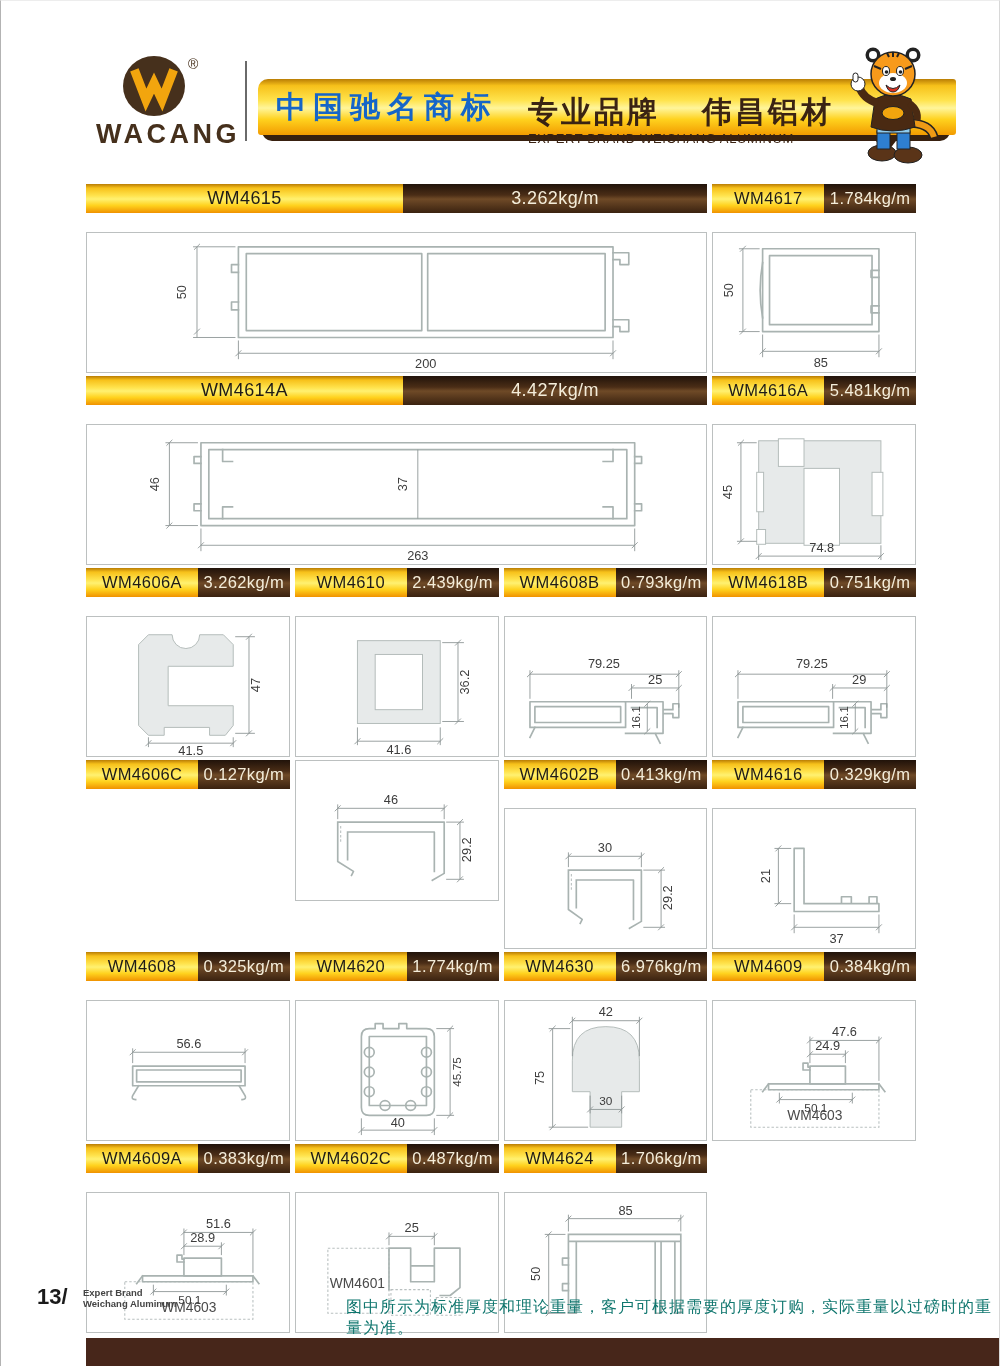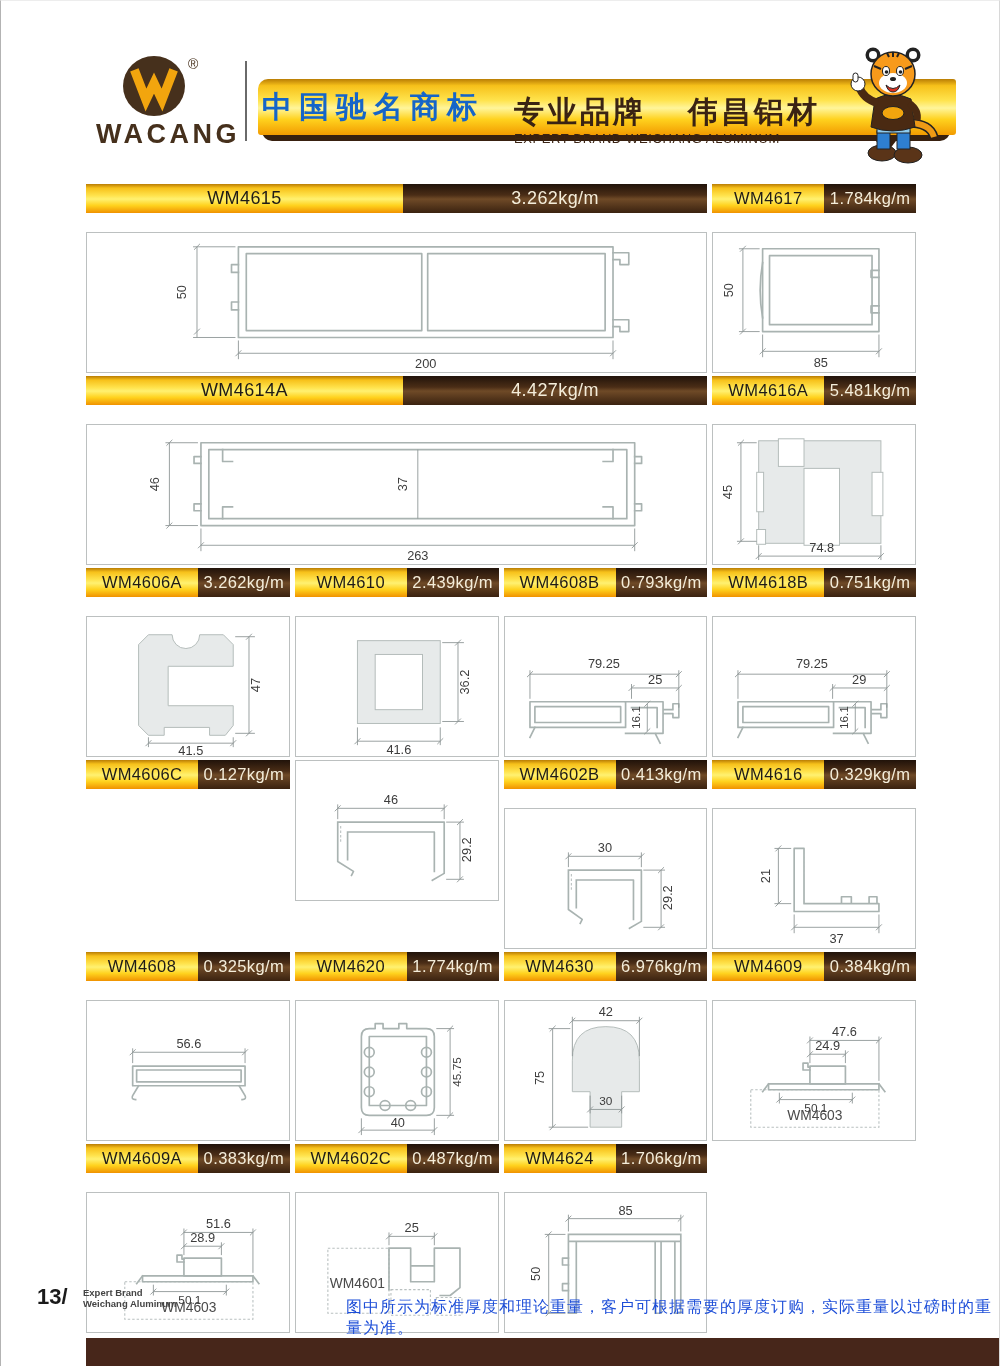--- a/index.html
+++ b/index.html
@@ -4,21 +4,21 @@
 <style>
   html,body{margin:0;padding:0;background:#fff;}
   .page{position:relative;width:1000px;height:1366px;background:#fff;overflow:hidden;
         box-sizing:border-box;border-left:1px solid #b3b3b3;border-right:1px solid #d8d8d8;border-top:1px solid #ededed;
         font-family:"Liberation Sans",sans-serif;}
   
   .logo{position:absolute;left:93px;top:52px;width:148px;height:96px;}
   .divider{position:absolute;left:244px;top:60px;width:2px;height:80px;background:#6a6a6a;}
   .banner{position:absolute;left:257px;top:78px;width:698px;height:56px;
           background:linear-gradient(180deg,#b97d05 0%,#f7c11a 12%,#ffe34d 38%,#fff59b 52%,#ffd21e 72%,#f29b00 100%);
-          border-radius:10px 3px 3px 3px;display:flex;align-items:center;padding:0 0 0 4px;box-sizing:border-box;}
+          border-radius:10px 3px 3px 3px;display:flex;align-items:center;padding:0 0 0 18px;box-sizing:border-box;}
   .banner-lip{position:absolute;left:261px;top:130px;width:688px;height:10px;background:#38200f;border-radius:0 0 14px 14px;}
   .banner-notch{position:absolute;left:872px;top:136px;width:0;height:0;
           border-left:13px solid transparent;border-right:13px solid transparent;border-top:17px solid #38200f;}
   .cn-left{font-size:30px;font-weight:bold;color:#1565c8;letter-spacing:7px;white-space:nowrap;}
   .banner-right{margin-left:30px;display:flex;flex-direction:column;margin-top:24px;}
   .cn-right{font-size:30px;font-weight:bold;color:#3a2313;letter-spacing:3px;white-space:nowrap;}
   .cn-right .gap{display:inline-block;width:42px;}
   .en-line{font-size:13px;font-weight:normal;color:#3a2313;letter-spacing:0.6px;margin-top:-2px;white-space:nowrap;}
   .tiger{position:absolute;left:843px;top:42px;width:98px;height:122px;z-index:3;}
   
@@ -42,21 +42,21 @@
   .ps{fill:#e7eaea;stroke:#b4bcba;stroke-width:1;}
   .cut{fill:#ffffff;stroke:#b4bcba;stroke-width:1;}
   .d{fill:none;stroke:#8e9696;stroke-width:0.9;}
   .dsh{fill:none;stroke:#b9c0c0;stroke-width:1.1;stroke-dasharray:2.5 2;}
   text.t{font-family:"Liberation Sans",sans-serif;font-size:13px;fill:#3c3c3c;}
   text.ts{font-family:"Liberation Sans",sans-serif;font-size:12px;fill:#3c3c3c;}
   text.ref{font-family:"Liberation Sans",sans-serif;font-size:14px;fill:#4a4a4a;}
   
   .pagenum{position:absolute;left:36px;top:1283px;font-size:22px;font-weight:bold;color:#1a1a1a;}
   .footer-brand{position:absolute;left:82px;top:1286px;font-size:9.5px;color:#444;line-height:11px;font-weight:bold;}
-  .footer-note{position:absolute;left:345px;top:1296px;font-size:16px;color:#1d4ed8;letter-spacing:1px;}
+  .footer-note{position:absolute;left:345px;top:1296px;font-size:16px;color:#0f766e;letter-spacing:1px;}
   .bottom-bar{position:absolute;left:85px;right:0;top:1337px;height:29px;background:#47261a;}
 </style>
 </head>
 <body>
 
 <div class="page">
 
   <svg class="logo" viewBox="0 0 148 96">
     <ellipse cx="60" cy="33" rx="31" ry="30" fill="#46301c"></ellipse>
     <path d="M42,21 L52,47 L60,30 L68,47 L78,21" stroke="#f2a50e" stroke-width="9" fill="none" stroke-linecap="square"></path>

